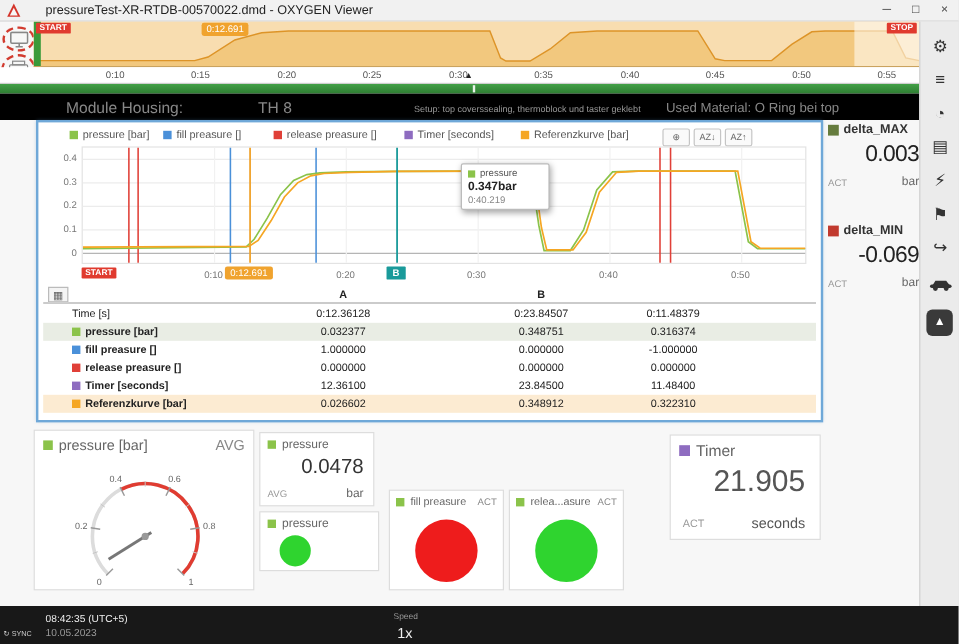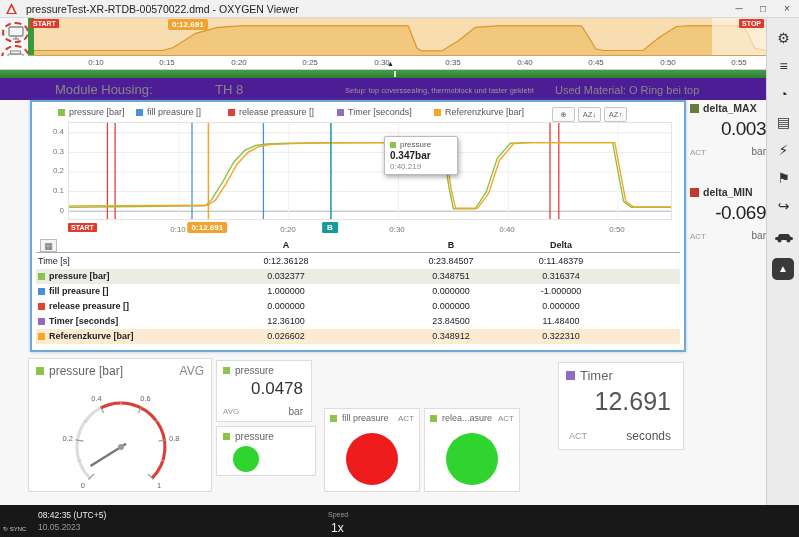--- a/index.html
+++ b/index.html
@@ -2,48 +2,48 @@
 <html><head>
 <meta charset="utf-8">
 <style>
   *{box-sizing:border-box;margin:0;padding:0}
   html,body{background:#c9c9c9}
   #app{position:relative;width:799px;height:537px;background:#f7f7f7;overflow:hidden;
        font-family:"Liberation Sans","DejaVu Sans",sans-serif;color:#333}
   .abs{position:absolute}
   
   #titlebar{position:absolute;left:0;top:0;width:799px;height:18px;background:#f1f1f1;border-bottom:1px solid #d8d8d8;display:flex;align-items:center}
-  #titlebar .title{font-size:10.5px;color:#222;margin-left:8px}
+  #titlebar .title{font-size:10.5px;color:#222;margin-left:20px}
   .wctrl{position:absolute;top:0;width:24px;height:18px;text-align:center;line-height:17px;font-size:10px;color:#444}
   
   #overview{position:absolute;left:28px;top:18px;width:738px;height:38px;background:#f8ddb0;border-bottom:1px solid #caa35f;overflow:hidden}
   #overview .tail{position:absolute;right:0;top:0;width:54px;height:38px;background:rgba(255,250,240,.6)}
   #overview .greenstrip{position:absolute;left:0;top:0;width:6px;height:38px;background:#3a9a3a}
   .redbadge{background:#e03a2e;color:#fff;font-size:7px;font-weight:bold;padding:1px 3px;border-radius:1px}
-  .orangebadge{background:#f0a32e;color:#fff;font-size:8px;font-weight:bold;padding:1px 4px;border-radius:2px}
+  .orangebadge{background:#f0a32e;color:#fff;font-size:8px;font-weight:normal;padding:1px 4px;border-radius:2px}
   
   #ruler{position:absolute;left:0;top:56px;width:766px;height:14px;background:#fff;border-bottom:1px solid #cfcfcf}
   .tick{position:absolute;top:2px;transform:translateX(-50%);font-size:8px;color:#555}
   #greenbar{position:absolute;left:0;top:70px;width:766px;height:8px;background:linear-gradient(#43a047,#2e7d32)}
   
-  #hdr{position:absolute;left:0;top:78px;width:766px;height:22px;background:#4c1d95}
+  #hdr{position:absolute;left:0;top:78px;width:766px;height:22px;background:#000000}
   
   #region{position:absolute;left:30px;top:100px;width:656px;height:252px;background:#fff;border:2px solid #6fa8d8;box-shadow:0 0 3px rgba(80,140,190,.4)}
   .legend-item{display:flex;align-items:center;gap:4px;font-size:9px;color:#555}
   .sq{display:inline-block;width:7px;height:7px}
   .minibtn{position:absolute;top:5px;width:23px;height:15px;border:1px solid #c5c5c5;background:#fafafa;color:#666;
            font-size:7.5px;text-align:center;line-height:14px;border-radius:2px}
   .ylab{position:absolute;width:26px;text-align:right;font-size:8px;color:#777}
   .xlab{position:absolute;transform:translateX(-50%);font-size:8px;color:#777}
   .xbadge{position:absolute;transform:translateX(-50%)}
   #tooltip{position:absolute;left:352px;top:34px;width:74px;background:#fff;border:1px solid #bbb;border-radius:2px;
            box-shadow:1px 2px 5px rgba(0,0,0,.35);padding:3px 5px;font-size:8px;color:#555;z-index:5}
   
   .trow{position:absolute;left:4px;width:644px;height:15px;font-size:9px;line-height:15px;color:#222}
-  .tlabel{position:absolute;left:2px;display:flex;align-items:center;gap:4px;height:15px}
+  .tlabel{position:absolute;left:24px;display:flex;align-items:center;gap:4px;height:15px}
   .cA{position:absolute;left:185px;width:130px;text-align:center}
   .cB{position:absolute;left:350px;width:130px;text-align:center}
   .cD{position:absolute;left:460px;width:130px;text-align:center}
   
   .dblock{position:absolute;left:690px;width:76px;height:76px}
   .dname{display:flex;align-items:center;gap:4px;font-size:10.5px;color:#333;font-weight:bold}
   .dval{position:absolute;right:0;top:16px;font-size:19px;color:#222;letter-spacing:-0.5px}
   .dact{position:absolute;left:0;top:46px;font-size:8px;color:#999}
   .dunit{position:absolute;right:0;top:44px;font-size:10px;color:#666}
   
@@ -201,21 +201,20 @@
         <span>pressure</span>
       </div>
       <div style="font-size:10px;font-weight:bold;color:#222;margin:1px 0">0.347bar</div>
       <div style="color:#888">0:40.219</div>
     </div>
 
     <div class="trow" style="top:136px;border-bottom:1px solid #aaa;font-weight:bold">
       <span class="abs" style="left:4px;top:1px;width:17px;height:13px;border:1px solid #bbb;background:#f4f4f4;color:#666;font-size:9px;text-align:center;line-height:12px;font-weight:normal">▦</span>
       <span class="cA">A</span>
       <span class="cB">B</span>
-      <span class="cD">Delta</span>
     </div>
     <div class="trow" style="top:152px">
       <span class="tlabel">Time [s]</span>
       <span class="cA">0:12.36128</span>
       <span class="cB">0:23.84507</span>
       <span class="cD">0:11.48379</span>
     </div>
     <div class="trow" style="top:167px;background:#e9ede4">
       <span class="tlabel" style="font-weight:bold">
           <span class="sq" style="background: rgb(139, 195, 74);"></span>
@@ -347,21 +346,21 @@
       <span class="wmode" style="font-size:8px">ACT</span>
     </div>
     <div class="circle" style="left: 21px; top: 24px; width: 52px; height: 52px; background: rgb(47, 212, 47);"></div>
   </div>
 
   <div class="widget" style="left:558px;top:362px;width:126px;height:88px">
     <div class="wtitle" style="font-size:13px">
       <span class="sq" style="width: 9px; height: 9px; background: rgb(142, 108, 192);"></span>
       <span>Timer</span>
     </div>
-    <div class="abs" style="right:12px;top:24px;font-size:25px;color:#555">12.691</div>
+    <div class="abs" style="right:12px;top:24px;font-size:25px;color:#555">21.905</div>
     <div class="abs" style="left:10px;bottom:8px;font-size:9px;color:#999">ACT</div>
     <div class="abs" style="right:12px;bottom:6px;font-size:12px;color:#555">seconds</div>
   </div>
 
   <div id="rtb">
     <div class="rt-icon" style="top:8px">⚙</div>
     <div class="rt-icon" style="top:36px">≡</div>
     <div class="rt-icon" style="top:64px">◔</div>
     <div class="rt-icon" style="top:92px">▤</div>
     <div class="rt-icon" style="top:120px">⚡</div>

